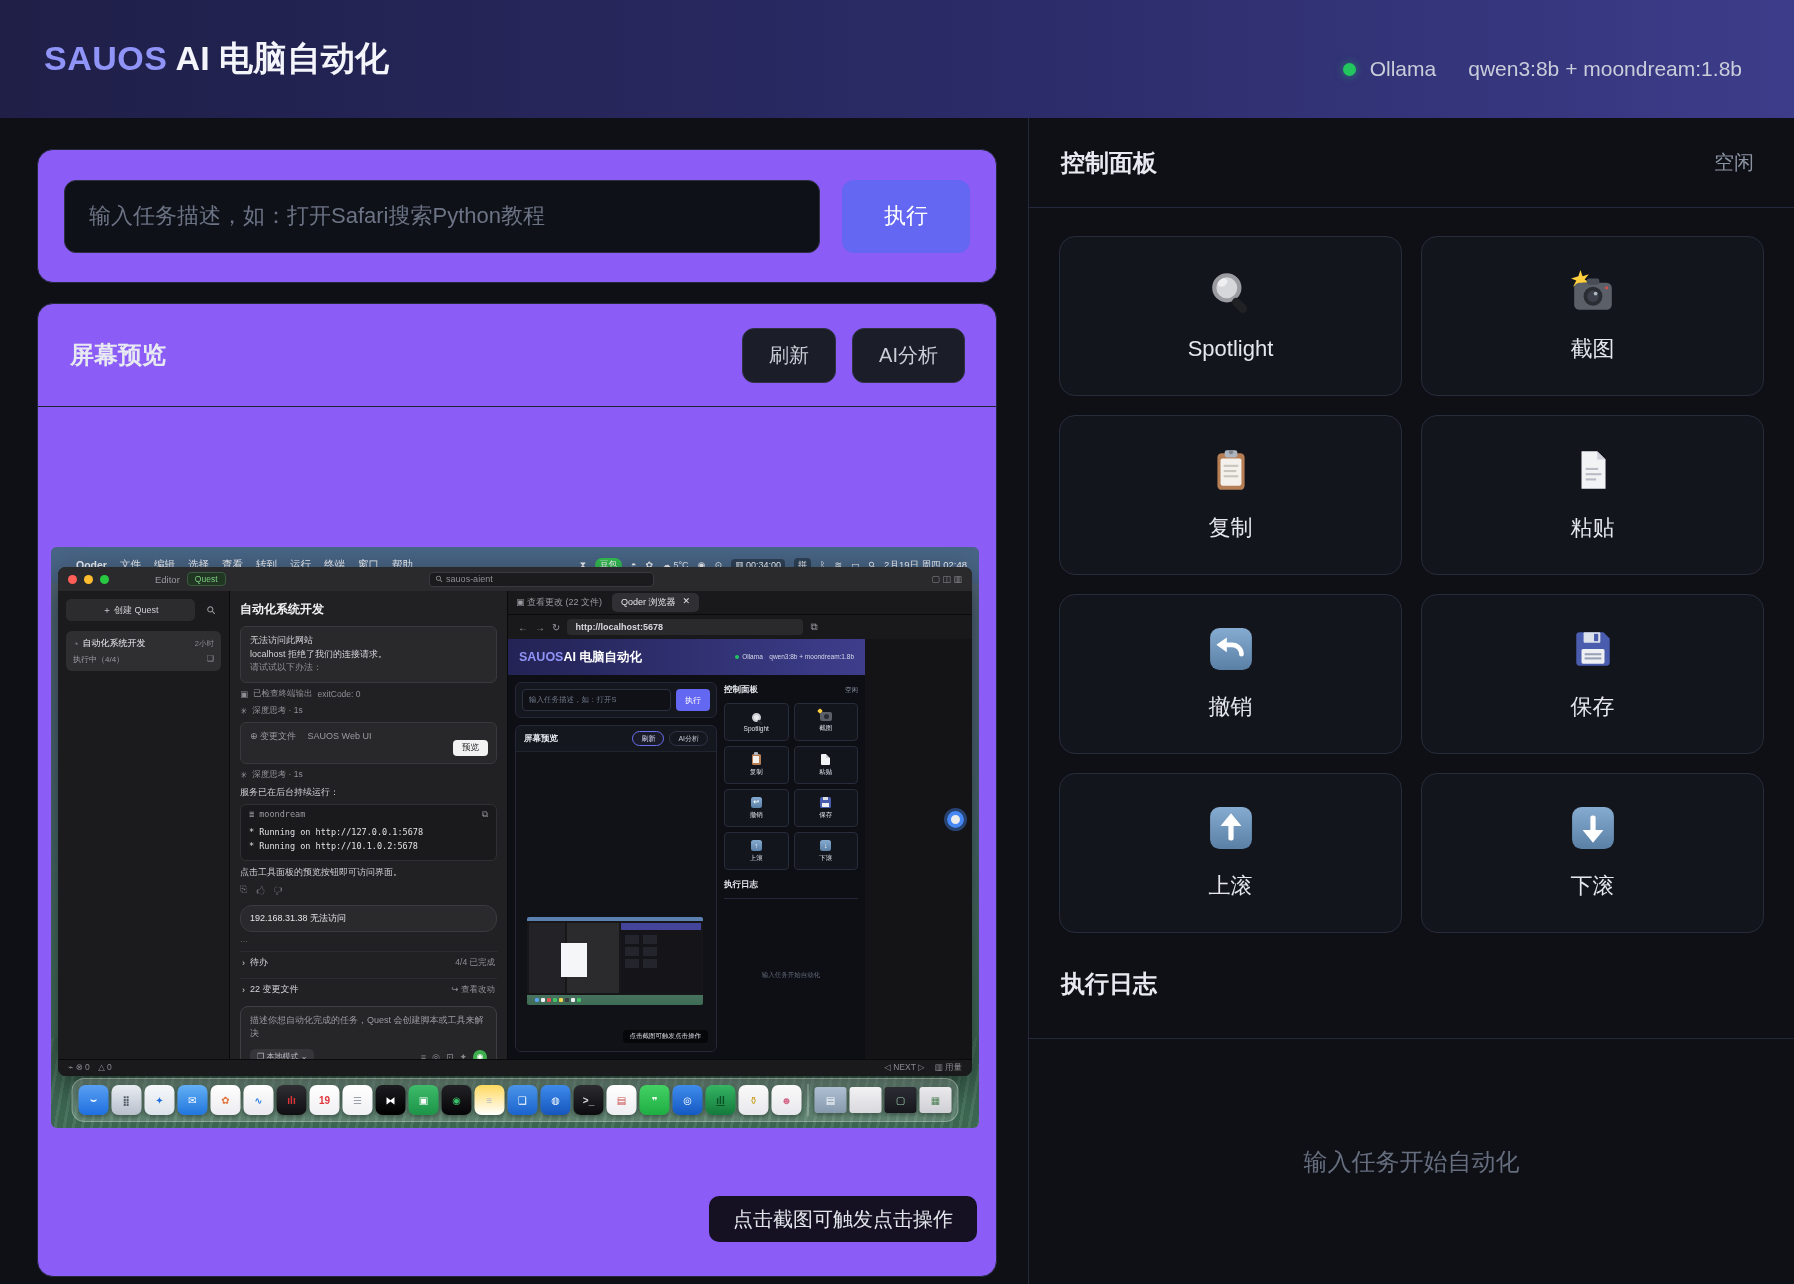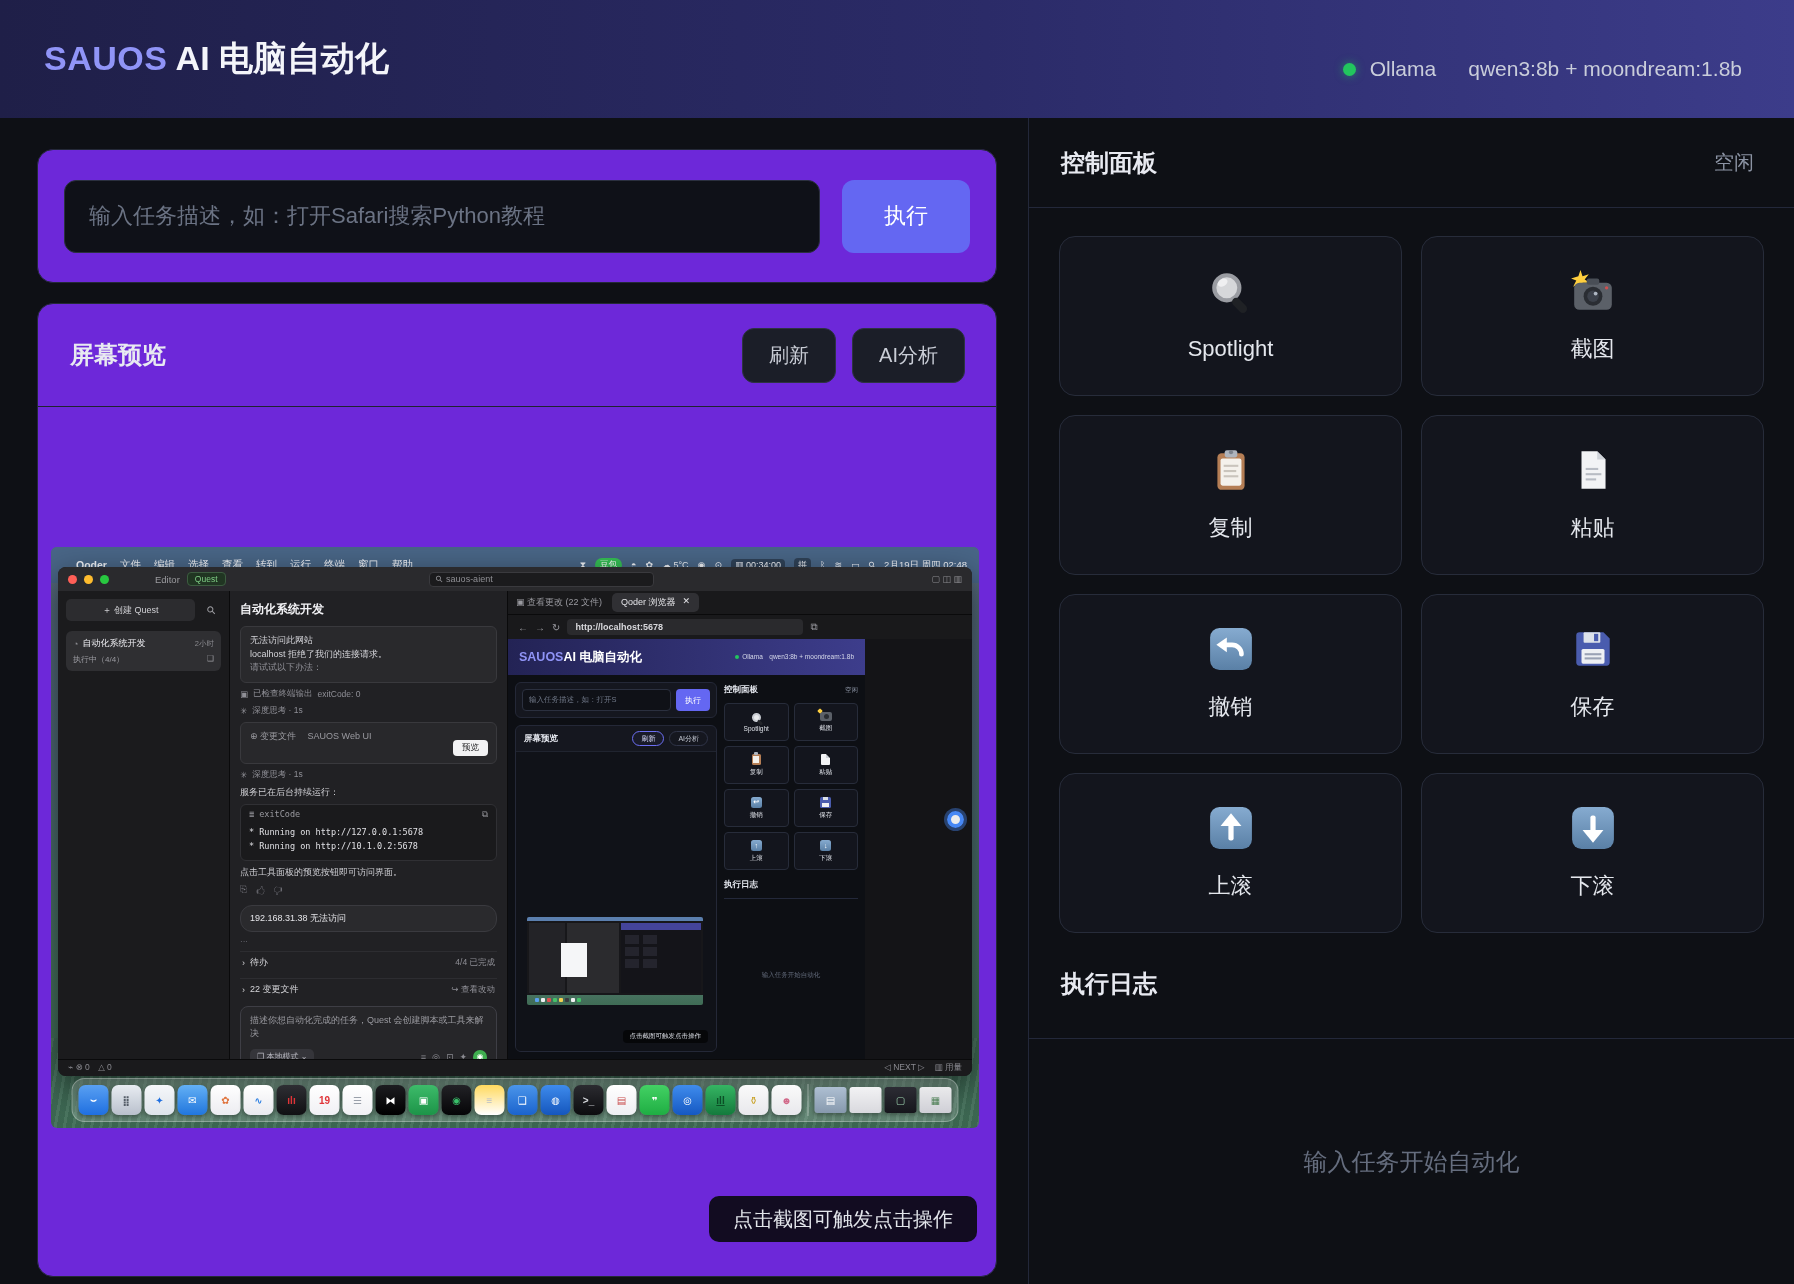--- a/index.html
+++ b/index.html
@@ -11,21 +11,21 @@
   .hdr{height:118px;display:flex;align-items:center;padding:0 52px 0 44px;
        background:linear-gradient(90deg,#1f1f48 0%,#2b2b68 55%,#3c3c8a 100%);}
   .hdr .brand{font-size:34px;font-weight:bold;color:#9094f7;letter-spacing:.5px;}
   .hdr .brand2{font-size:34px;font-weight:bold;color:#f4f5fa;}
   .hdr-right{margin-left:auto;display:flex;align-items:center;gap:14px;font-size:21px;color:#c9cdda;margin-top:20px;}
   .dot{width:13px;height:13px;border-radius:50%;background:#22c55e;box-shadow:0 0 8px #22c55e88;}
   .models{margin-left:18px;}
 
   .content{display:flex;height:1166px;}
   .main{width:1028px;}
-  .card{background:#6d28d9;border:1px solid #242938;border-radius:16px;}
+  .card{background:#8b5cf6;border:1px solid #242938;border-radius:16px;}
 
   
   .task-card{margin:31px 0 0 37px;width:960px;height:134px;display:flex;align-items:center;
              padding:0 26px;gap:22px;}
   .task-input{flex:1;height:73px;background:#0f1118;border:1px solid #2b303f;border-radius:12px;
               font-size:22px;color:#dfe3ea;padding:0 24px;outline:none;
               font-family:"Liberation Sans","DejaVu Sans",sans-serif;}
   .task-input::placeholder{color:#6b7384;}
   .run-btn{width:128px;height:73px;background:#6467f2;border:none;border-radius:12px;color:#fff;
            font-size:22px;cursor:pointer;font-family:inherit;}
@@ -340,21 +340,21 @@
                   <span>SAUOS Web UI</span>
                   <span class="c-prevbtn">预览</span>
                 </div>
                 <div class="c-meta">
                   <span>✳</span>
                   <span>深度思考 · 1s</span>
                 </div>
                 <div>服务已在后台持续运行：</div>
                 <div class="c-code">
                   <div class="cc-head">
-                    <span>≣ <span>exitCode</span></span>
+                    <span>≣ <span>moondream</span></span>
                     <span class="cc-copy">⧉</span>
                   </div>
                   <div class="cc-body"><span>* Running on http://127.0.0.1:5678</span>
 <span>* Running on http://10.1.0.2:5678</span></div>
                 </div>
                 <div>点击工具面板的预览按钮即可访问界面。</div>
                 <div class="c-icons">
                   <span>⎘</span>
                   <span>🖒</span>
                   <span>🖓</span>

